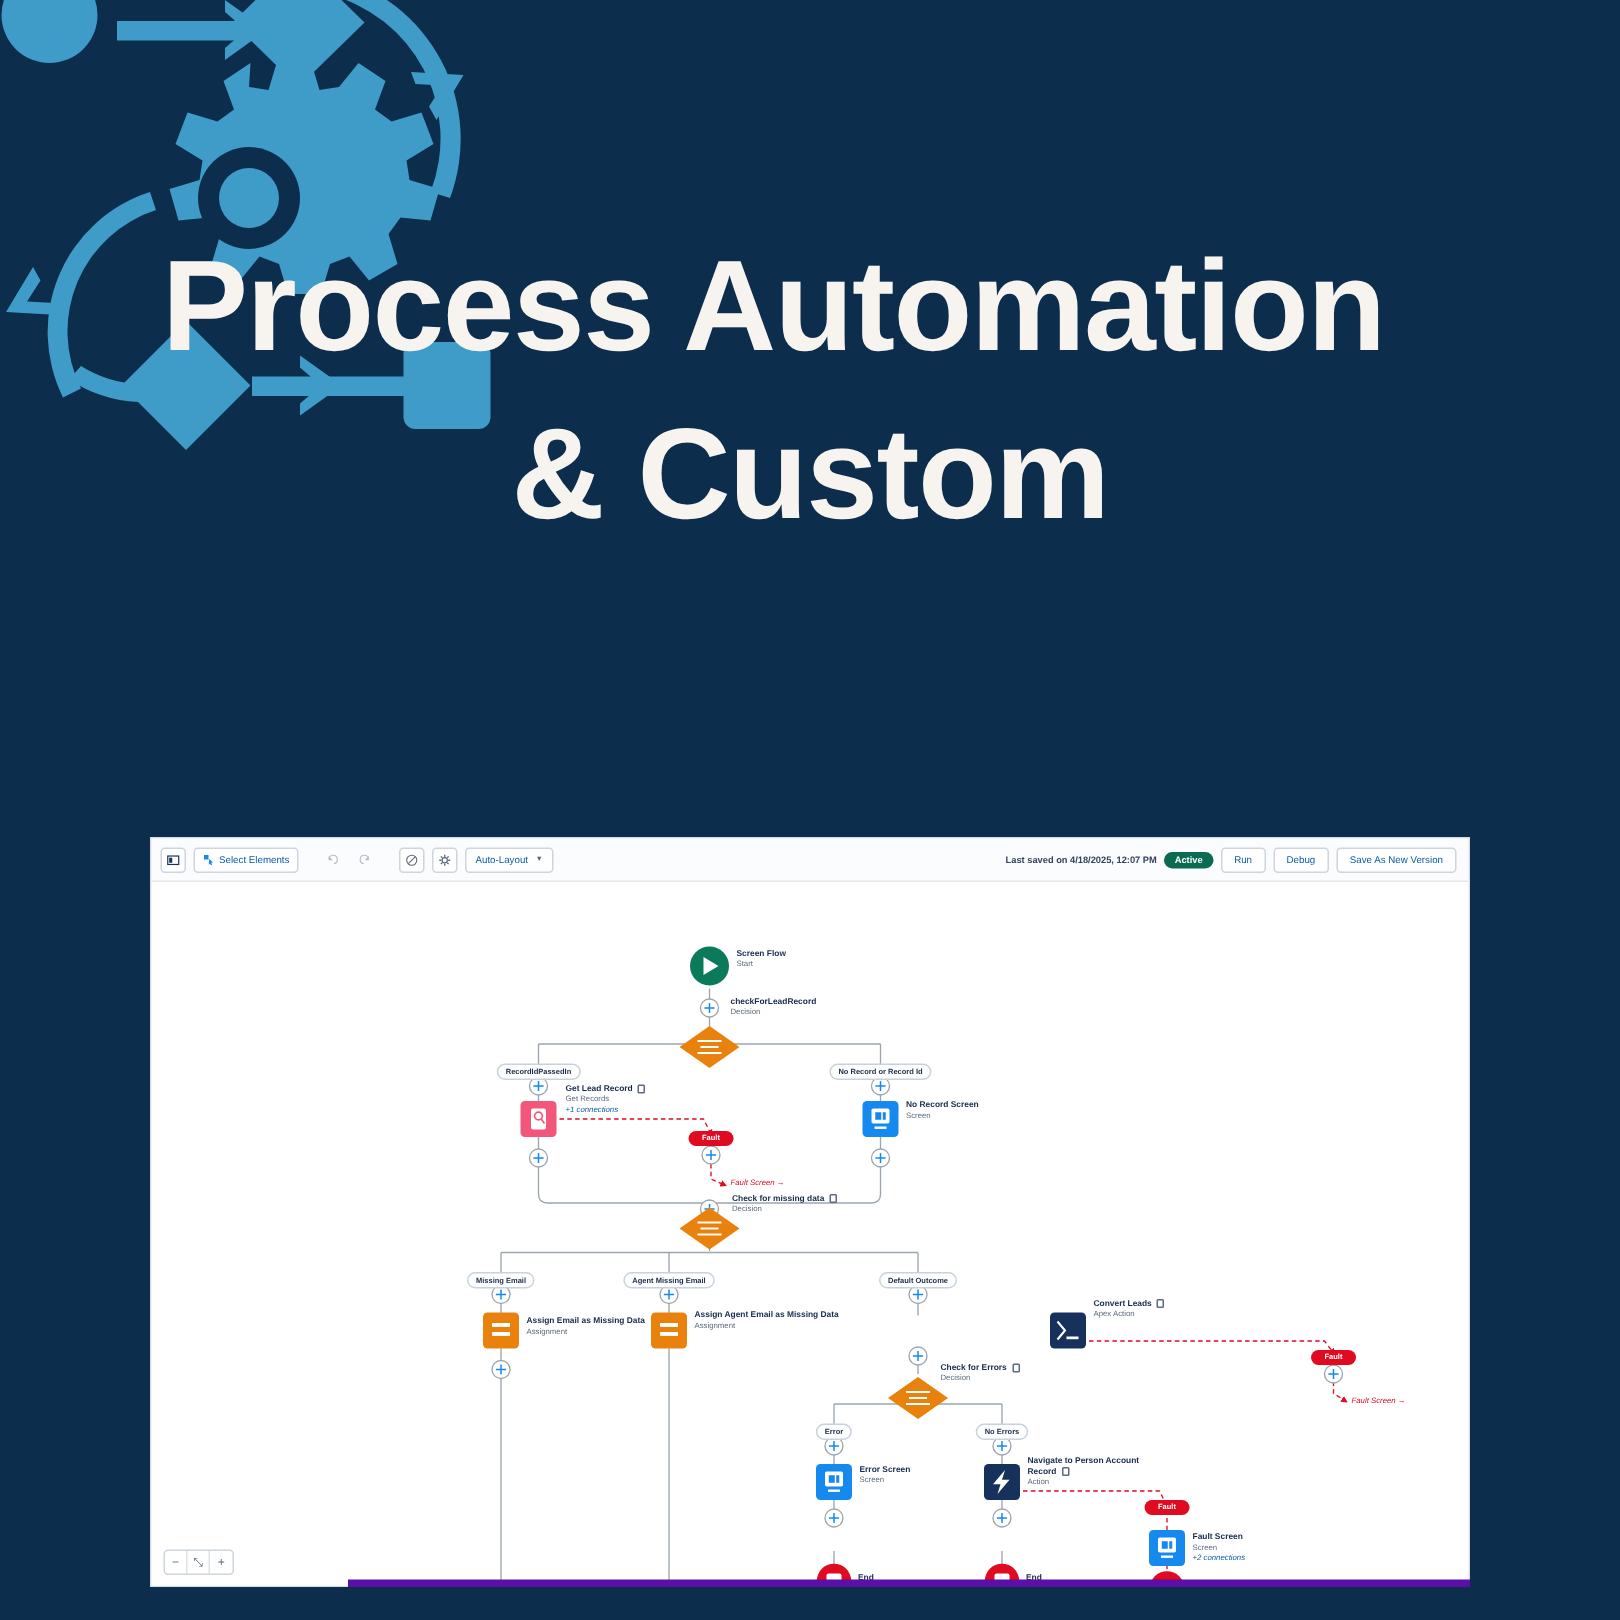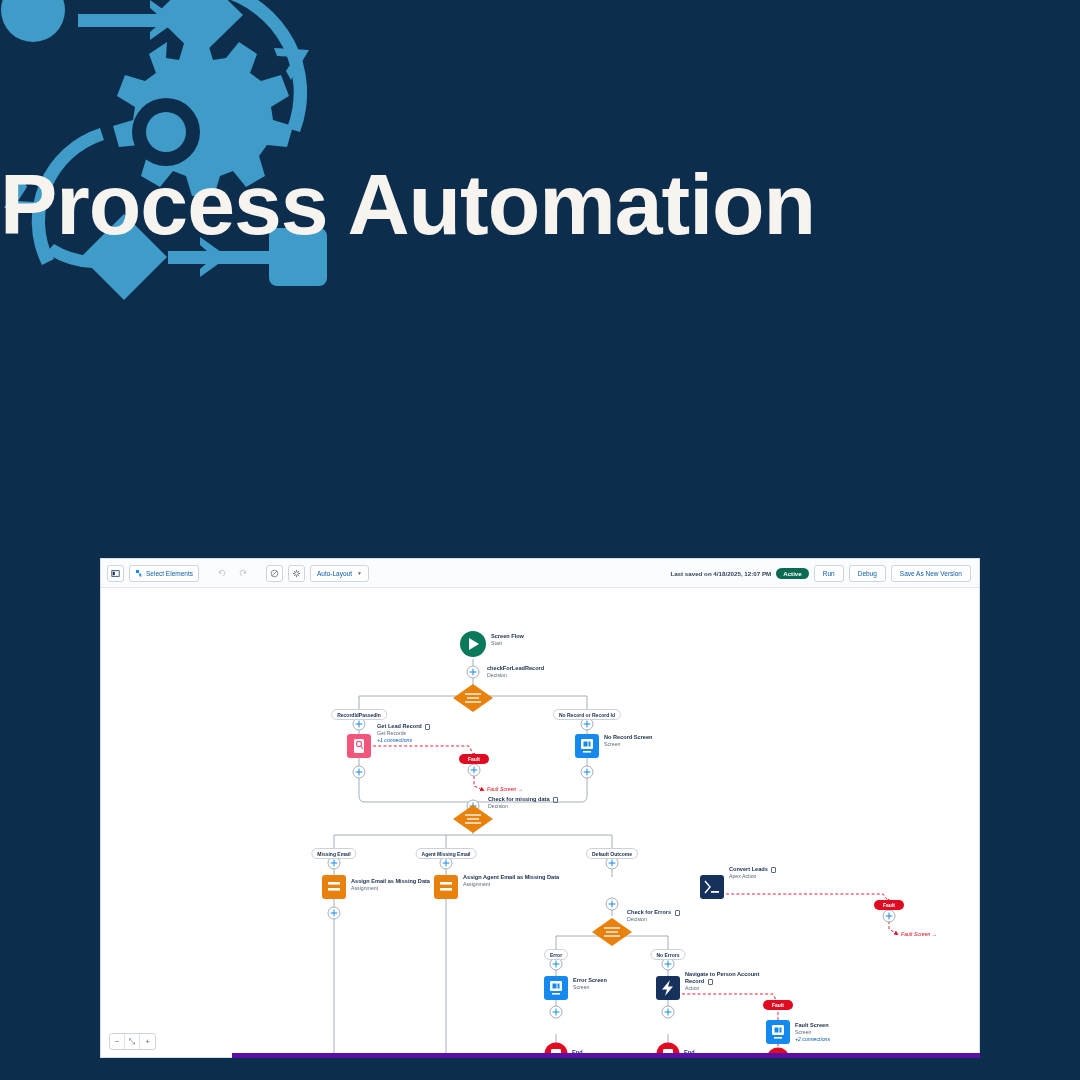--- a/index.html
+++ b/index.html
@@ -20,21 +20,21 @@
     text-align:center; z-index:3;
   }
   #hero .line {
     color:#f7f4f0;
     font-size:86px;
     font-weight:bold;
     line-height:112px;
     letter-spacing:-1px;
     white-space:nowrap;
   }
-  #hero .line.l1 { text-align:left; }
+  #hero .line.l1 { text-align:left; padding-left:108px; }
 
   
   #purple-bar {
     position:absolute; left:232px; top:1053px; width:748px; height:5px;
     background:#5b0fa8; z-index:6;
   }
 
   
   #card {
     position:absolute; left:100px; top:558px; width:880px; height:500px;
@@ -146,20 +146,21 @@
     <path d="M200 237 L228 257 L200 277 L200 269 L214 257 L200 245 Z"></path>
 
     <rect x="269" y="228" width="58" height="58" rx="8"></rect>
 
     <path d="M46 253 A92 92 0 0 0 92 268 L92 256 A79 79 0 0 1 54 244 Z"></path>
   </g>
 </svg>
 
 <div id="hero">
   <div class="line l1">Process Automation</div>
+  <div class="line">&amp; Custom</div>
 </div>
 
 <div id="card">
 
   <div id="toolbar">
     <div class="tb-btn icon-only">
       <svg width="9" height="9" viewBox="0 0 16 16">
         <rect x="1.5" y="3" width="13" height="10" fill="none" stroke="#16325c" stroke-width="1.4"></rect>
         <rect x="3.2" y="5" width="3.6" height="6" fill="#16325c"></rect>
       </svg>

